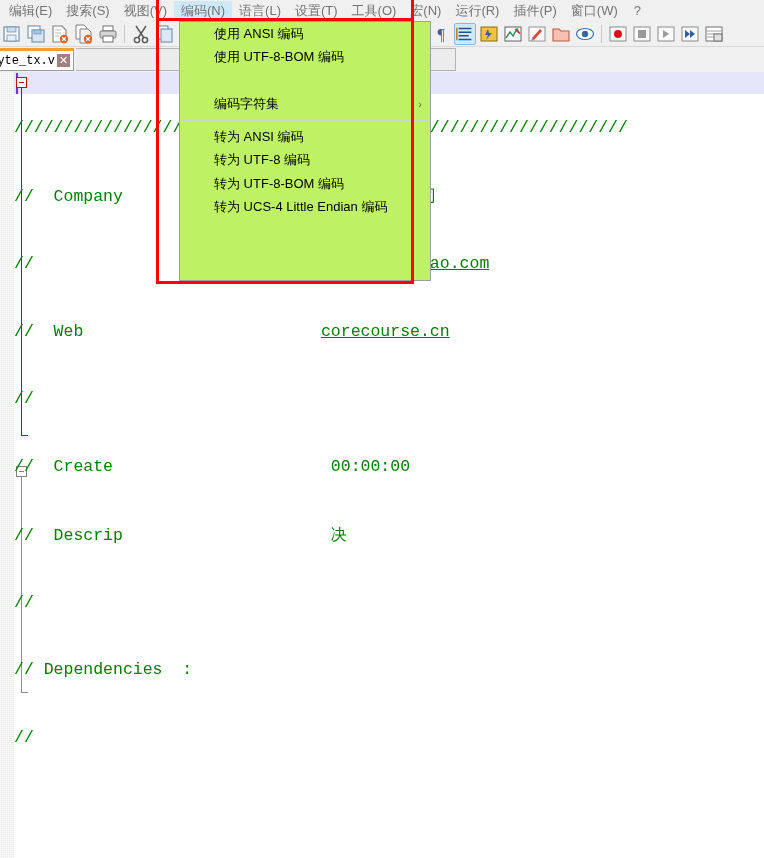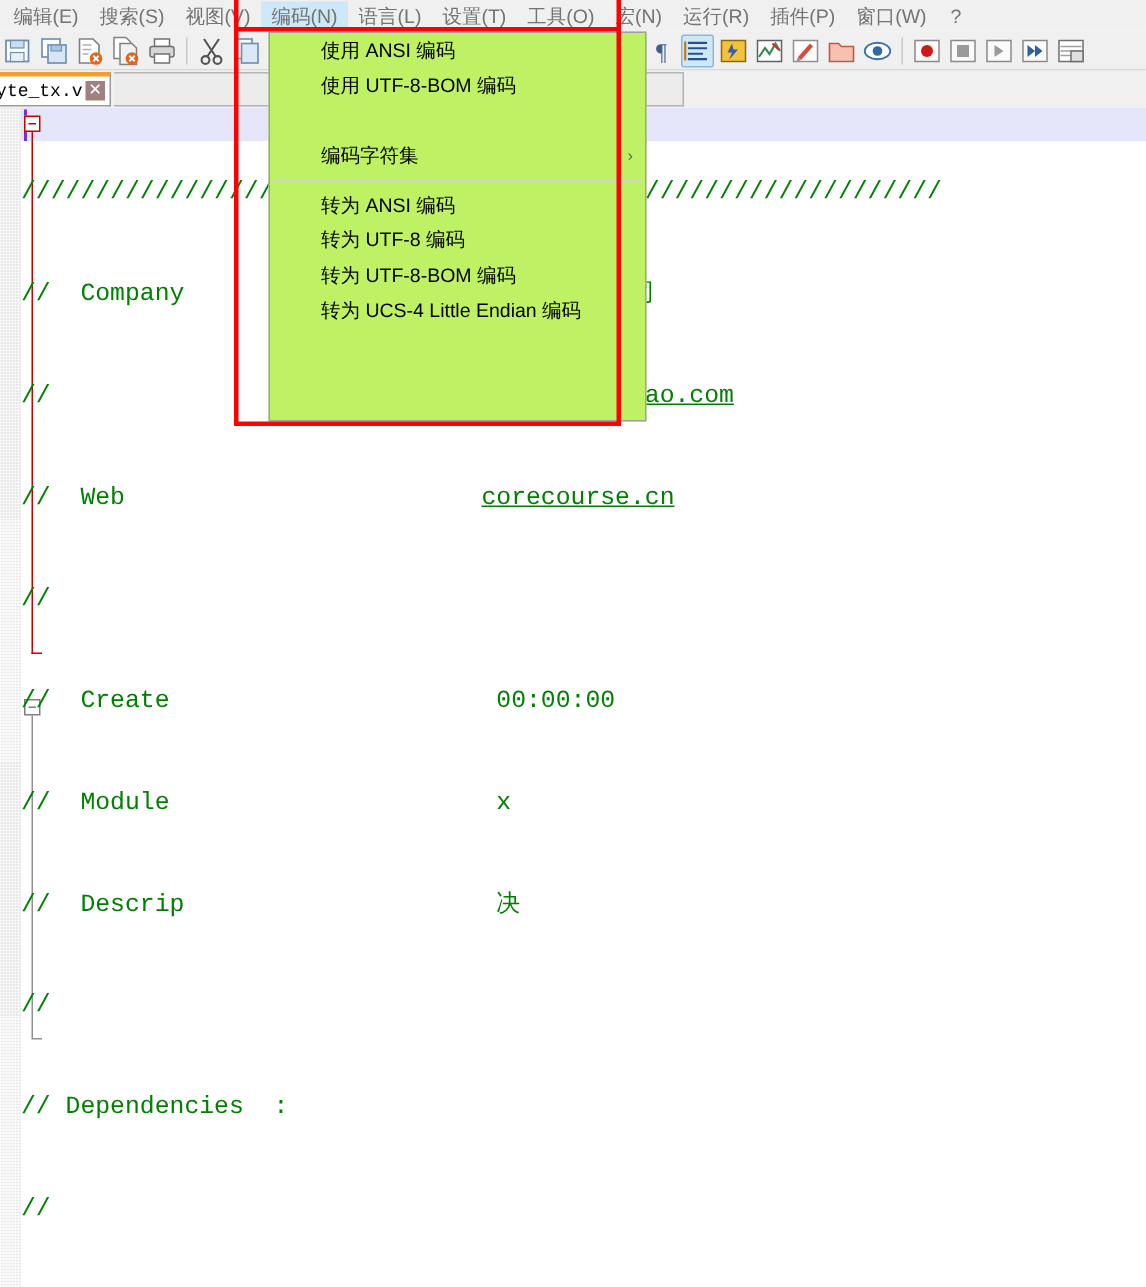--- a/index.html
+++ b/index.html
@@ -490,21 +490,20 @@
   <div id="fold-line2"></div>
   <div id="fold-line2-foot"></div>
 
   <div id="code-area">
     <div class="ln"><span class="cm">//////////////////////////////////////////////////////////////</span></div>
     <div class="ln"><span class="cm">//  Company                      </span><span class="cmzh">科技有限公司</span></div>
     <div class="ln"><span class="cm">//                             </span><span class="cm underline">omeige.taobao.com</span></div>
     <div class="ln"><span class="cm">//  Web                        </span><span class="cm underline">corecourse.cn</span></div>
     <div class="ln"><span class="cm">//</span></div>
     <div class="ln"><span class="cm">//  Create                      </span><span class="cm">00:00:00</span></div>
-    <div class="ln"><span class="cm">//  Module                      </span><span class="cm">x</span></div>
     <div class="ln"><span class="cm">//  Descrip                     </span><span class="cmzh">决</span></div>
     <div class="ln"><span class="cm">//</span></div>
     <div class="ln"><span class="cm">// Dependencies  :</span></div>
     <div class="ln"><span class="cm">//</span></div>
     
     
     
     
     
     

